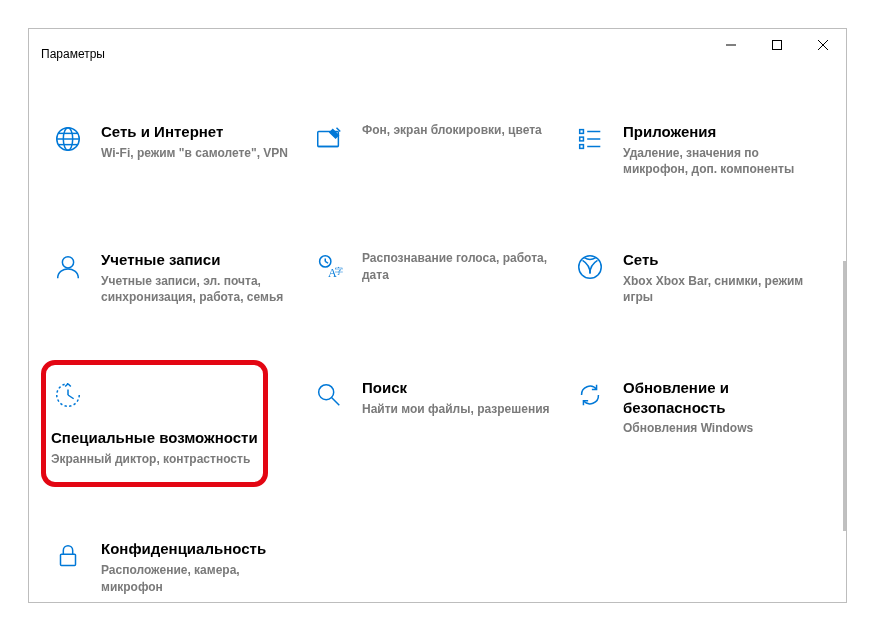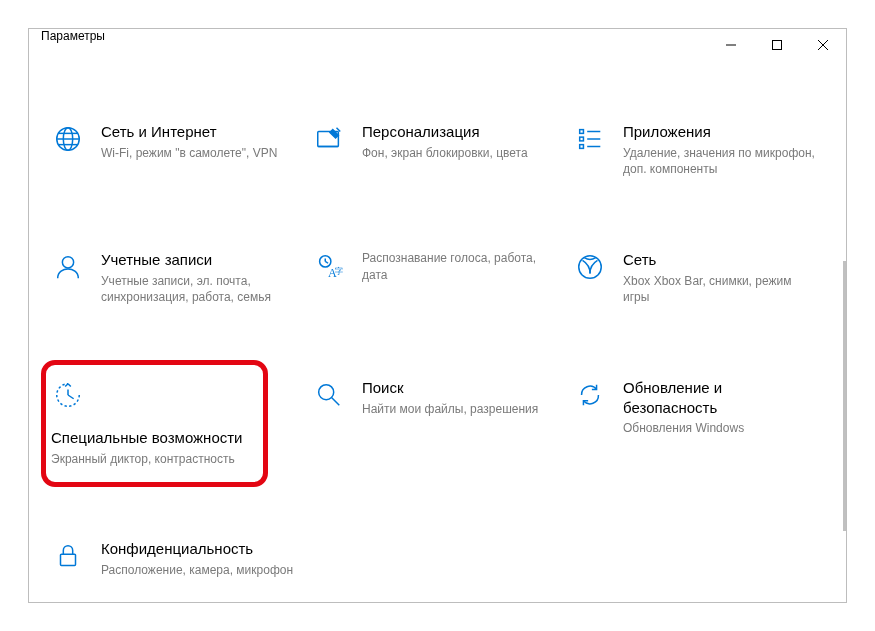--- a/index.html
+++ b/index.html
@@ -18,21 +18,21 @@
     width: 819px;
     height: 575px;
     background: #fff;
     border: 1px solid #bdbdbd;
     display: flex;
     flex-direction: column;
   }
   .titlebar {
     height: 32px;
     display: flex;
-    align-items: flex-start;
+    align-items: flex-end;
     justify-content: space-between;
     padding-left: 12px;
   }
   .titlebar-title {
     font-size: 12px;
     color: #000;
   }
   .window-controls {
     display: flex;
     height: 100%;
@@ -73,21 +73,21 @@
   .tile .icon {
     flex: 0 0 34px;
     width: 34px;
     height: 34px;
     display: flex;
     align-items: center;
     justify-content: center;
     color: #0078d7;
   }
   .tile .icon svg { width: 30px; height: 30px; stroke: #0078d7; fill: none; stroke-width: 1.6; }
-  .tile-body { flex: 1; min-width: 0; }
+  .tile-body { flex: 1; min-width: 0; font-weight: bold; }
   .tile-title {
     font-size: 15px;
     color: #000;
     line-height: 1.3;
     margin-bottom: 3px;
   }
   .tile-sub {
     font-size: 12px;
     color: #7a7a7a;
     line-height: 1.4;
@@ -164,21 +164,20 @@
       <div class="tile">
         <span class="icon">
           <svg viewBox="0 0 32 32">
               <rect x="4" y="8" width="22" height="16" rx="1"></rect>
               <line x1="4" y1="24" x2="26" y2="24"></line>
               <path d="M20 6 l6 6 l-3 3 l-6 -6 z" fill="#0078d7" stroke="#0078d7"></path>
               <line x1="24" y1="4" x2="28" y2="8"></line>
             </svg>
         </span>
         <div class="tile-body">
-          <div class="tile-title">Персонализация</div>
           <div class="tile-sub">Фон, экран блокировки, цвета</div>
         </div>
       </div>
 
       <div class="tile">
         <span class="icon">
           <svg viewBox="0 0 32 32">
               <rect x="5" y="6" width="4" height="4"></rect>
               <rect x="5" y="14" width="4" height="4"></rect>
               <rect x="5" y="22" width="4" height="4"></rect>

